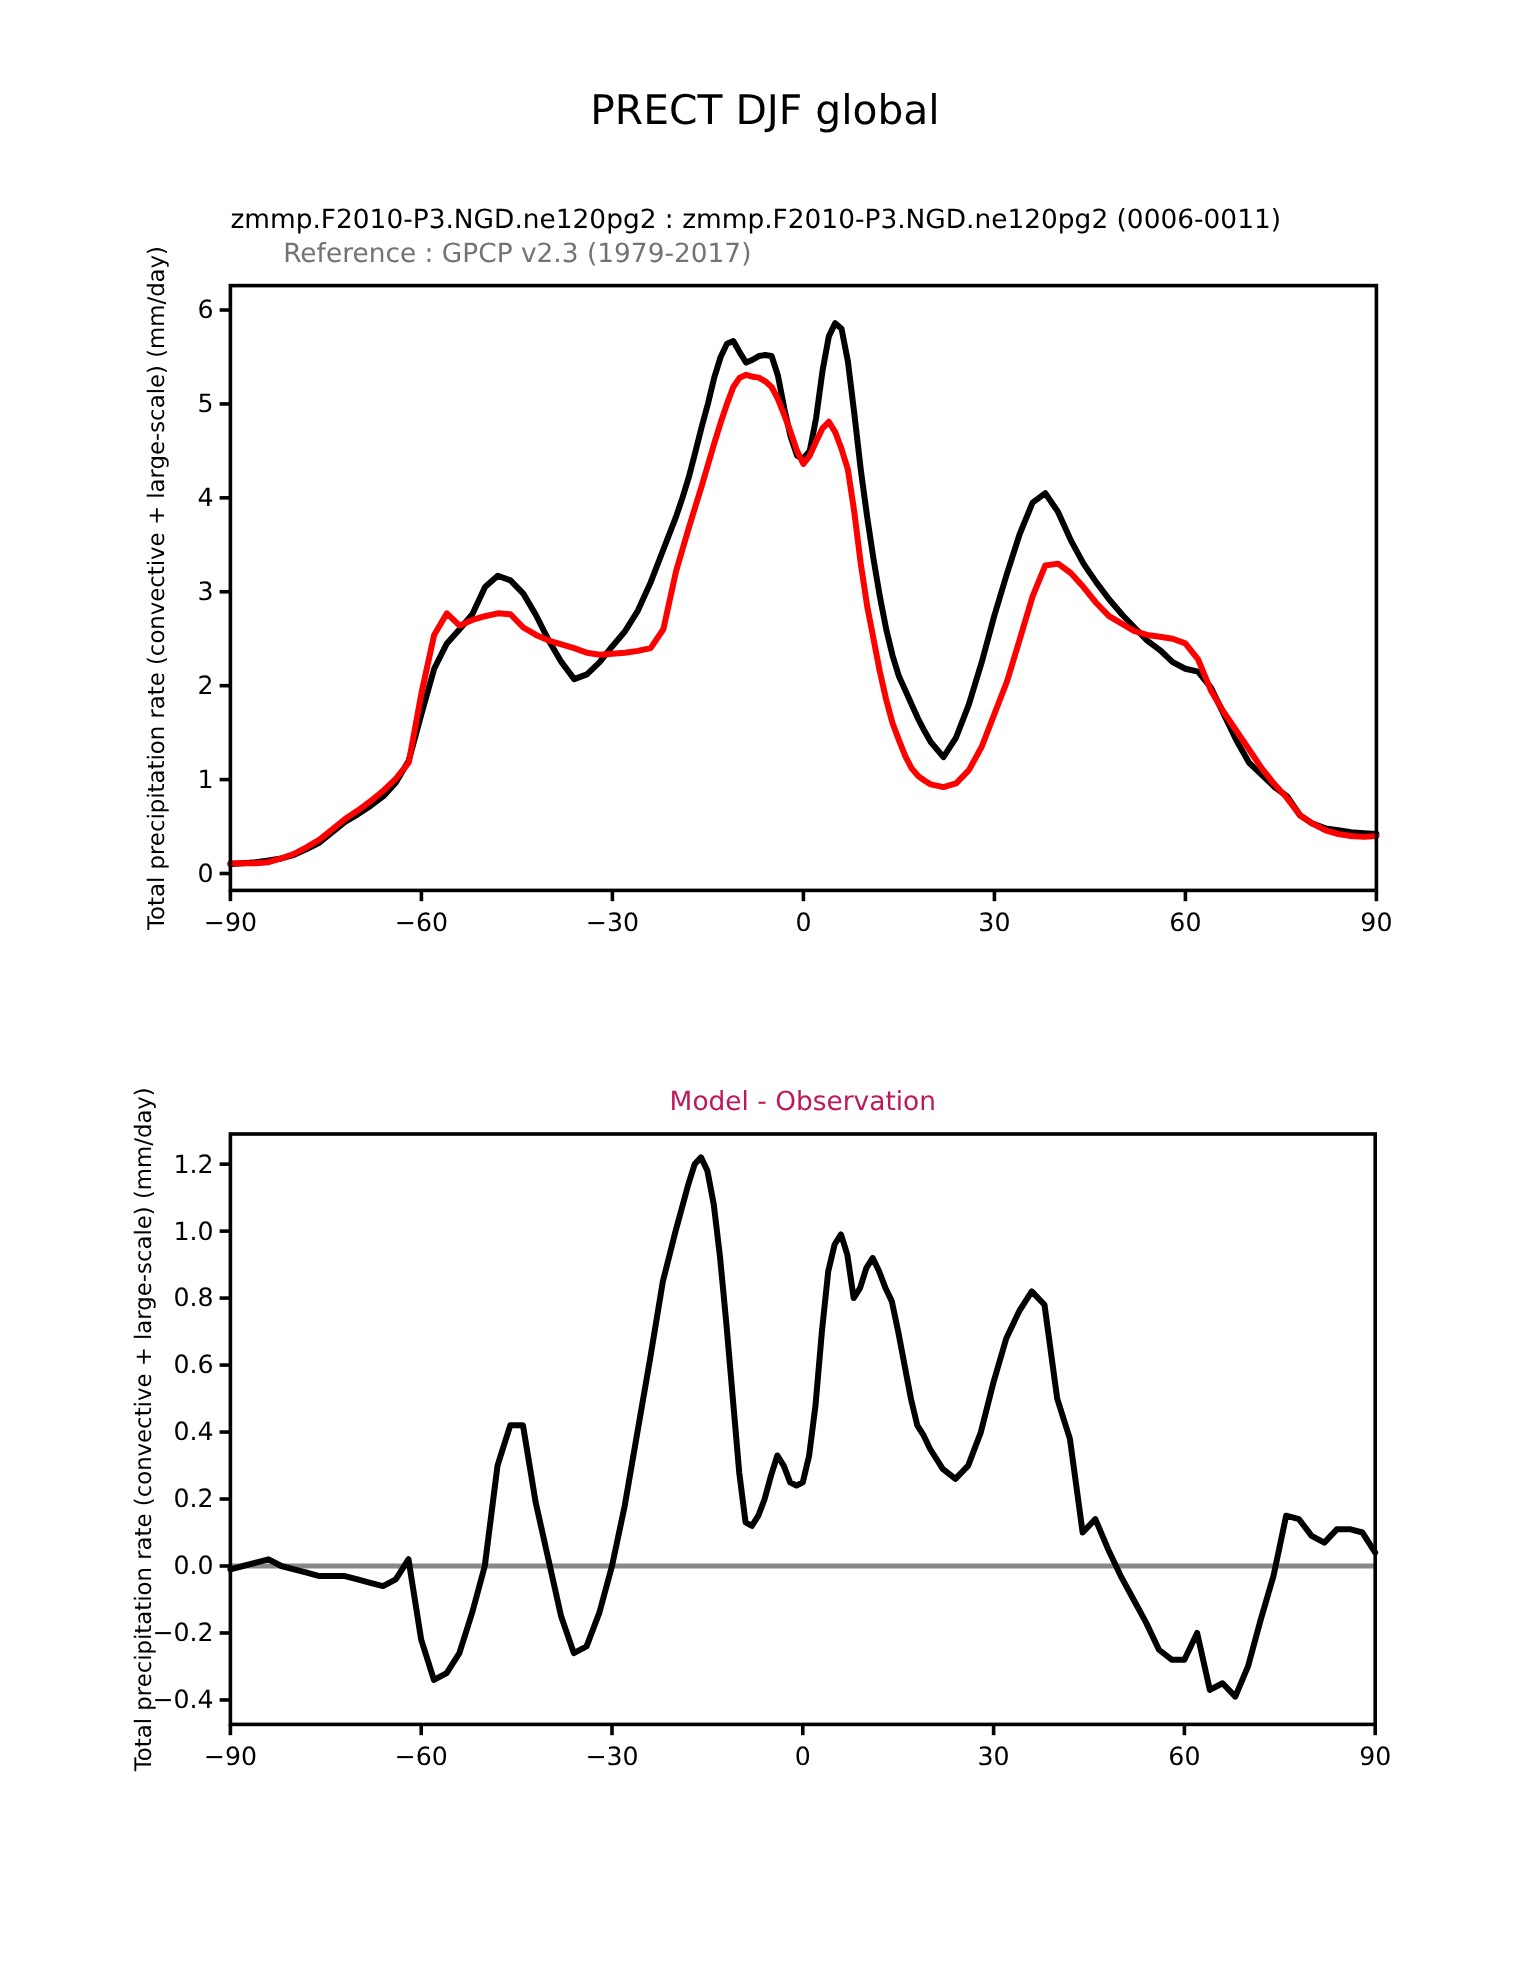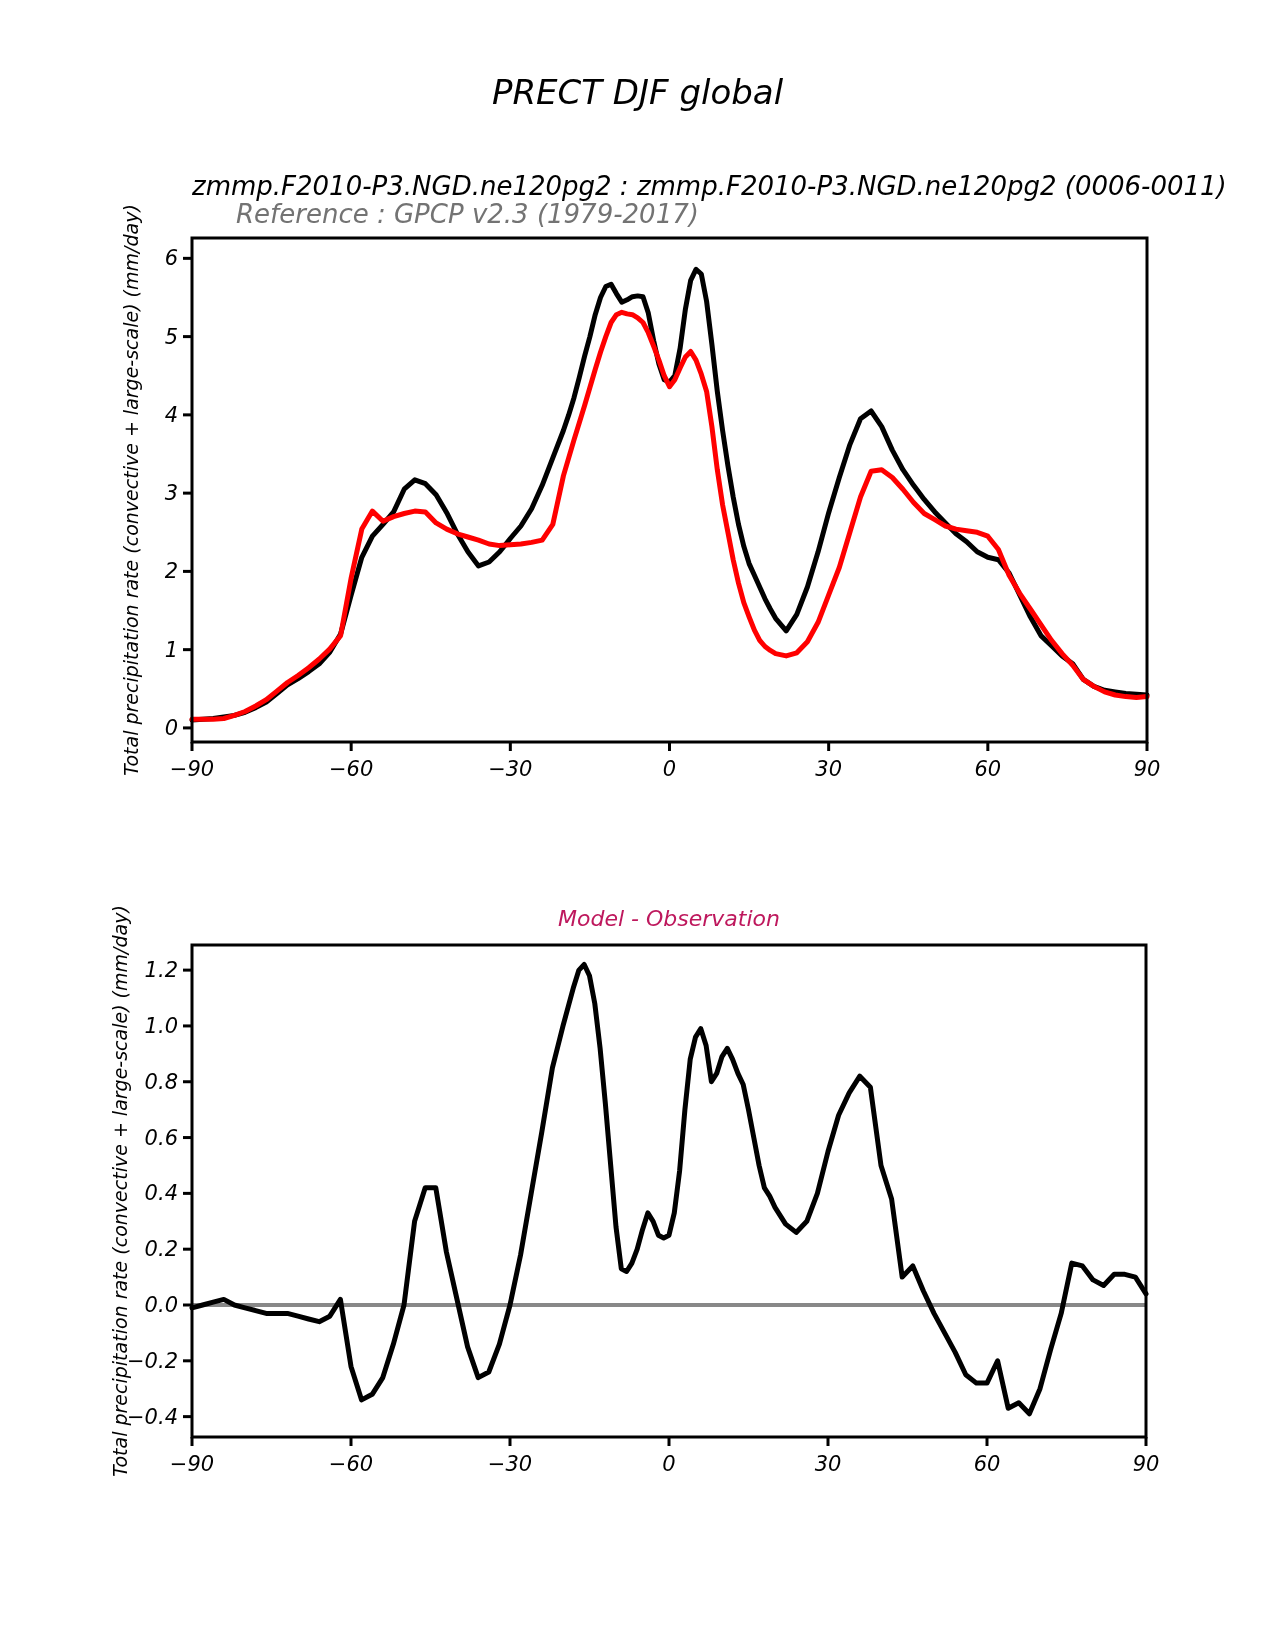--- a/index.html
+++ b/index.html
@@ -1,20 +1,20 @@
 <!DOCTYPE html>
 <html><head>
 <meta charset="utf-8">
 <style>
   html,body{margin:0;padding:0;background:#ffffff;}
   .fig{position:relative;width:1275px;height:1650px;background:#ffffff;overflow:hidden;
-       font-family:"DejaVu Sans",sans-serif;color:#000;font-style:italic;}
+       font-family:"DejaVu Sans",sans-serif;color:#000;}
   .fig-title{position:absolute;left:0;top:72px;width:1275px;text-align:center;
              font-size:34px;color:#000;}
-  .legend-line{position:absolute;left:192px;font-size:26px;white-space:nowrap;}
+  .legend-line{position:absolute;left:192px;font-size:22px;white-space:nowrap;}
   .legend-model{top:171px;color:#000000;}
   .legend-ref{top:199px;color:#737373;margin-left:44px;}
   .subplot-title{position:absolute;left:192px;width:954px;top:906px;text-align:center;
                  font-size:22px;color:#be185d;}
   .ylabel{position:absolute;font-size:19px;white-space:nowrap;color:#000;
           transform:translate(-50%,-50%) rotate(-90deg);}
   .ylabel-top{left:131px;top:490px;}
   .ylabel-bottom{left:120px;top:1191px;}
   svg{position:absolute;left:0;top:0;}
   svg text{font-family:"DejaVu Sans",sans-serif;fill:#000;}

